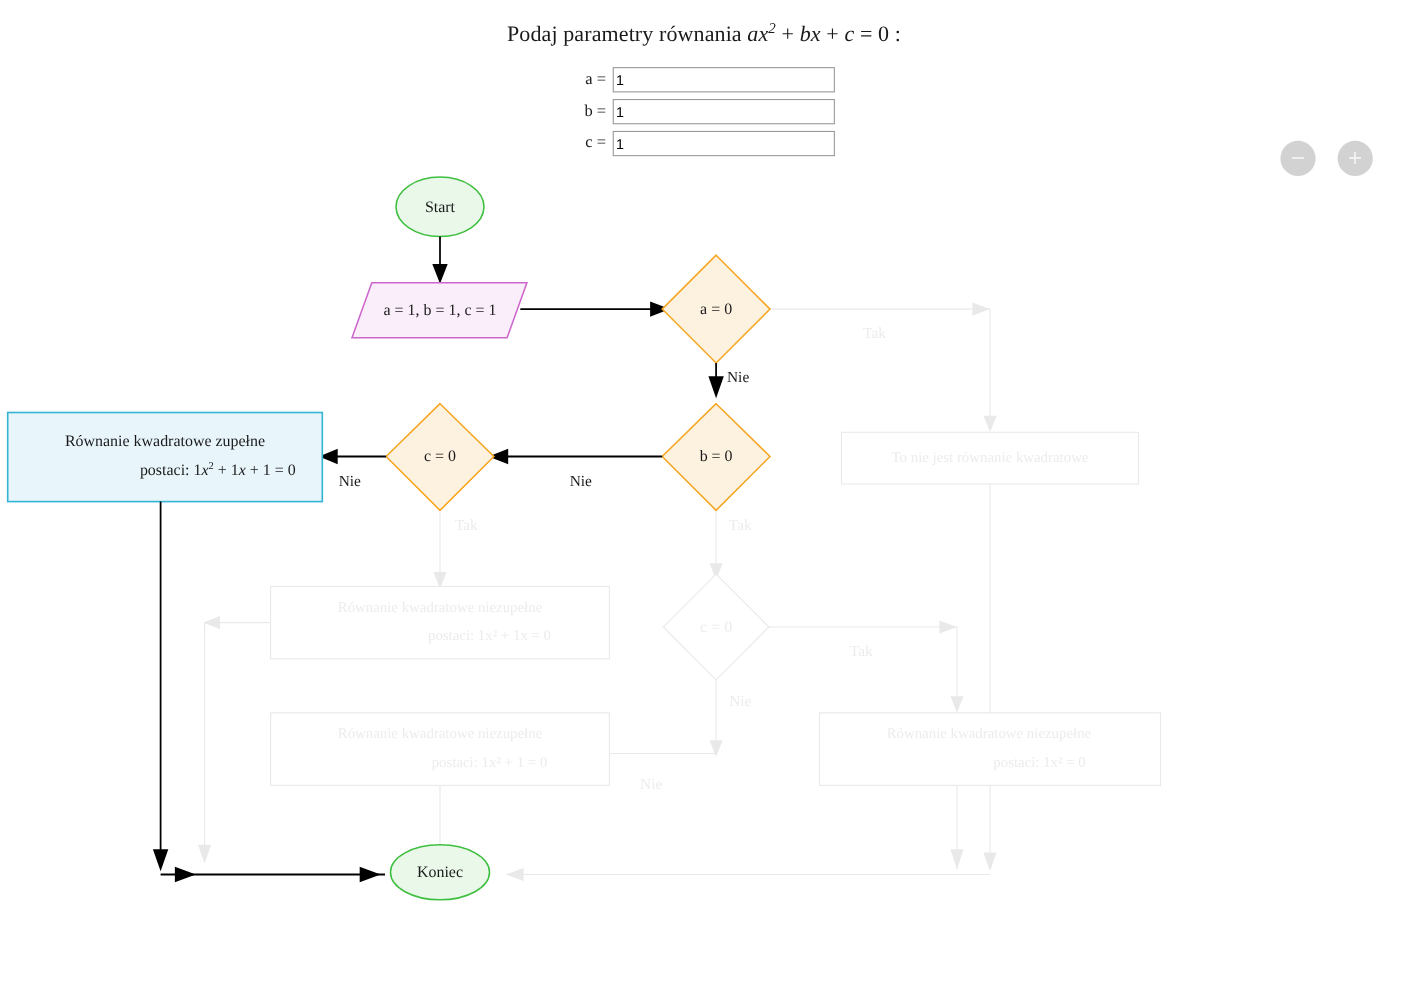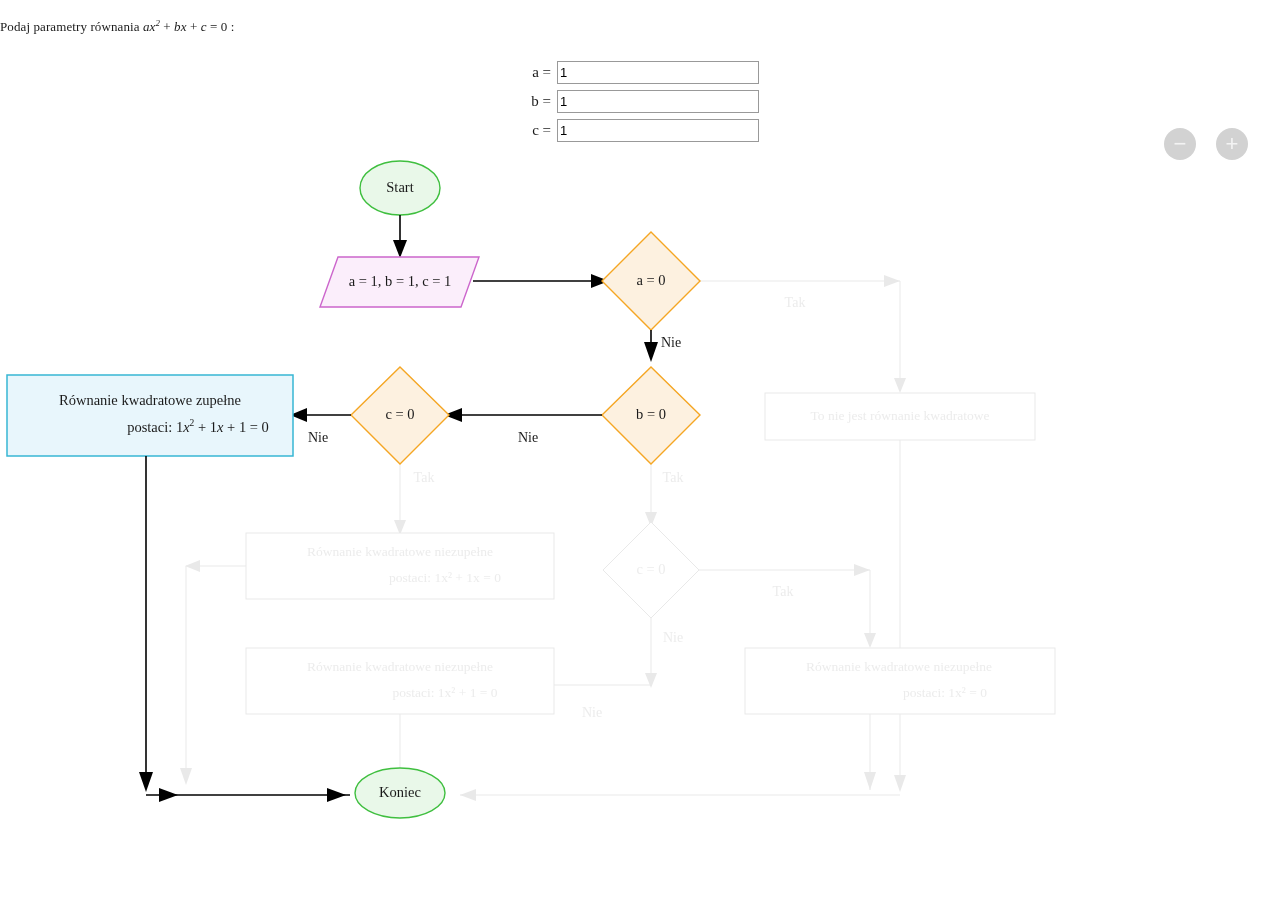--- a/index.html
+++ b/index.html
@@ -5,22 +5,22 @@
   html,body{margin:0;padding:0;}
   body{
     width:1280px;height:900px;background:#ffffff;
     font-family:"Liberation Serif","DejaVu Serif",serif;
     color:#1a1a1a;overflow:hidden;position:relative;
   }
   #stage{position:absolute;left:0;top:0;width:1280px;height:900px;}
 
   
   .title{
-    position:absolute;left:0;top:18px;width:1280px;text-align:left;
-    font-size:13px;letter-spacing:.1px;
+    position:absolute;left:0;top:18px;width:1280px;text-align:center;
+    font-size:20px;letter-spacing:.1px;
   }
   .mi{font-style:italic;}
   .sup{font-size:.68em;vertical-align:super;font-style:italic;}
 
   .fields{position:absolute;left:0;top:58px;width:1280px;}
   .frow{display:flex;justify-content:center;align-items:center;height:29px;}
   .flabel{
     font-size:15px;width:30px;text-align:right;padding-right:6px;
     font-family:"Liberation Serif",serif;
   }

